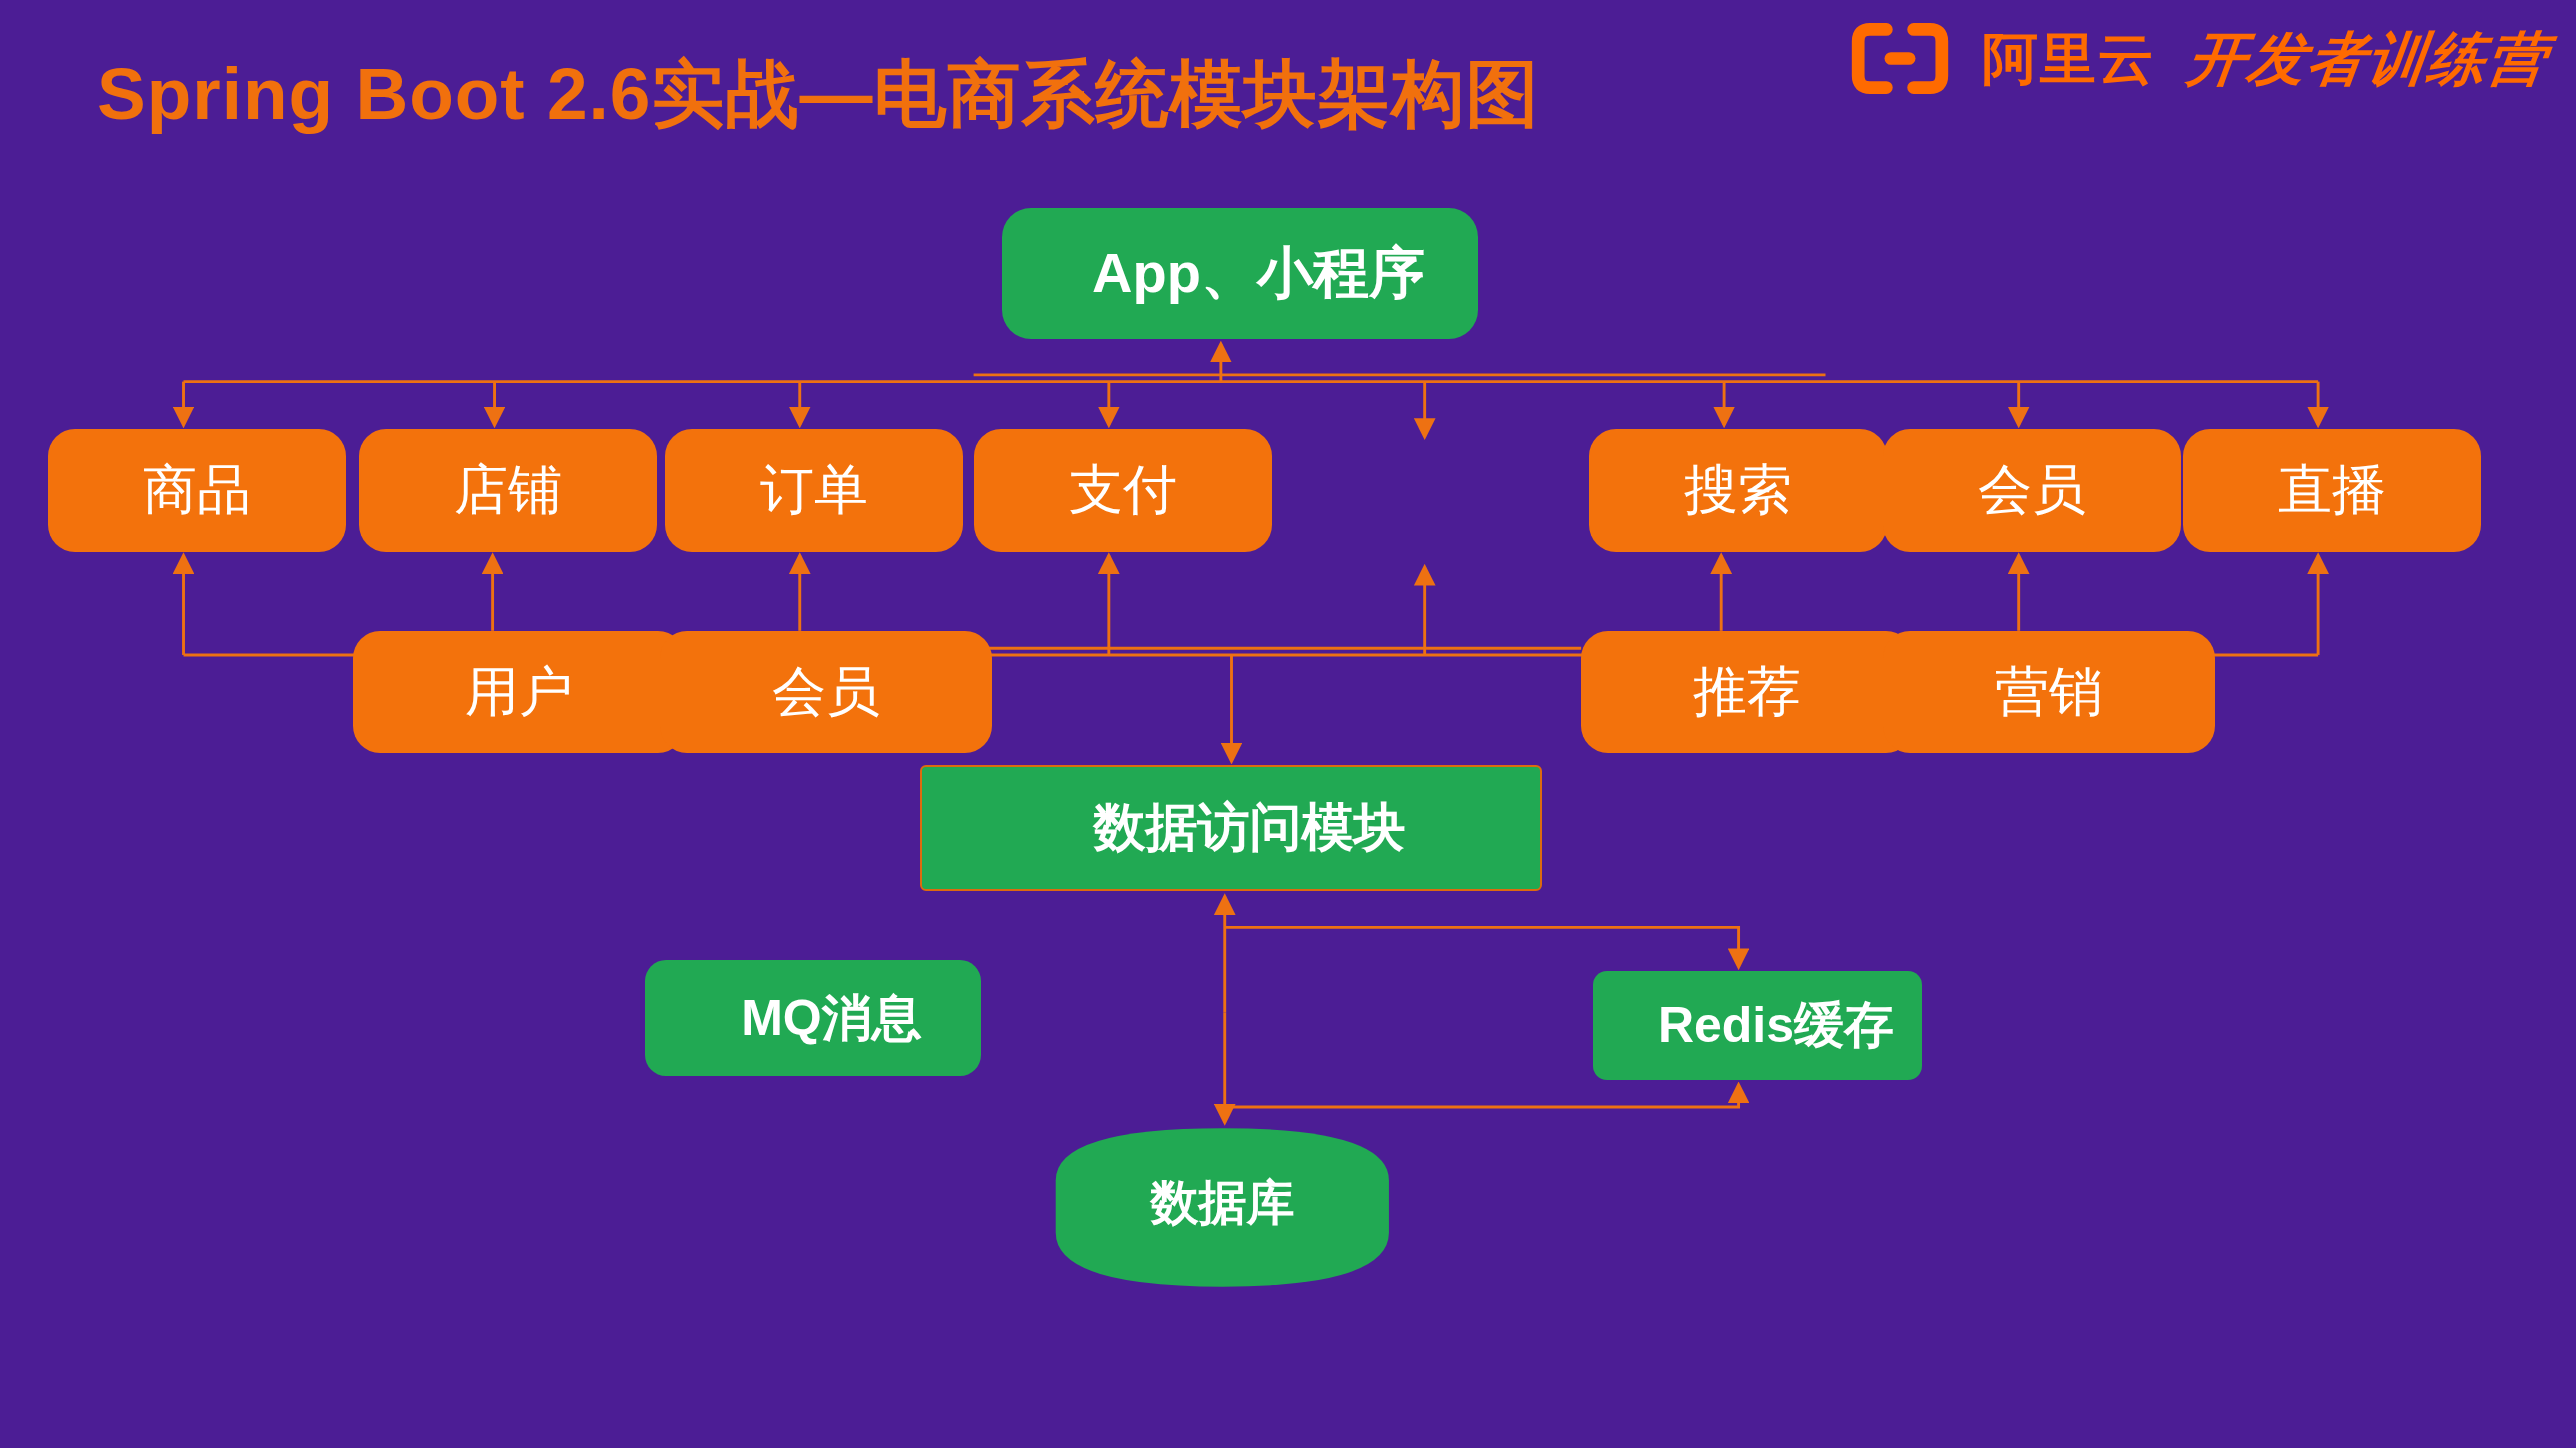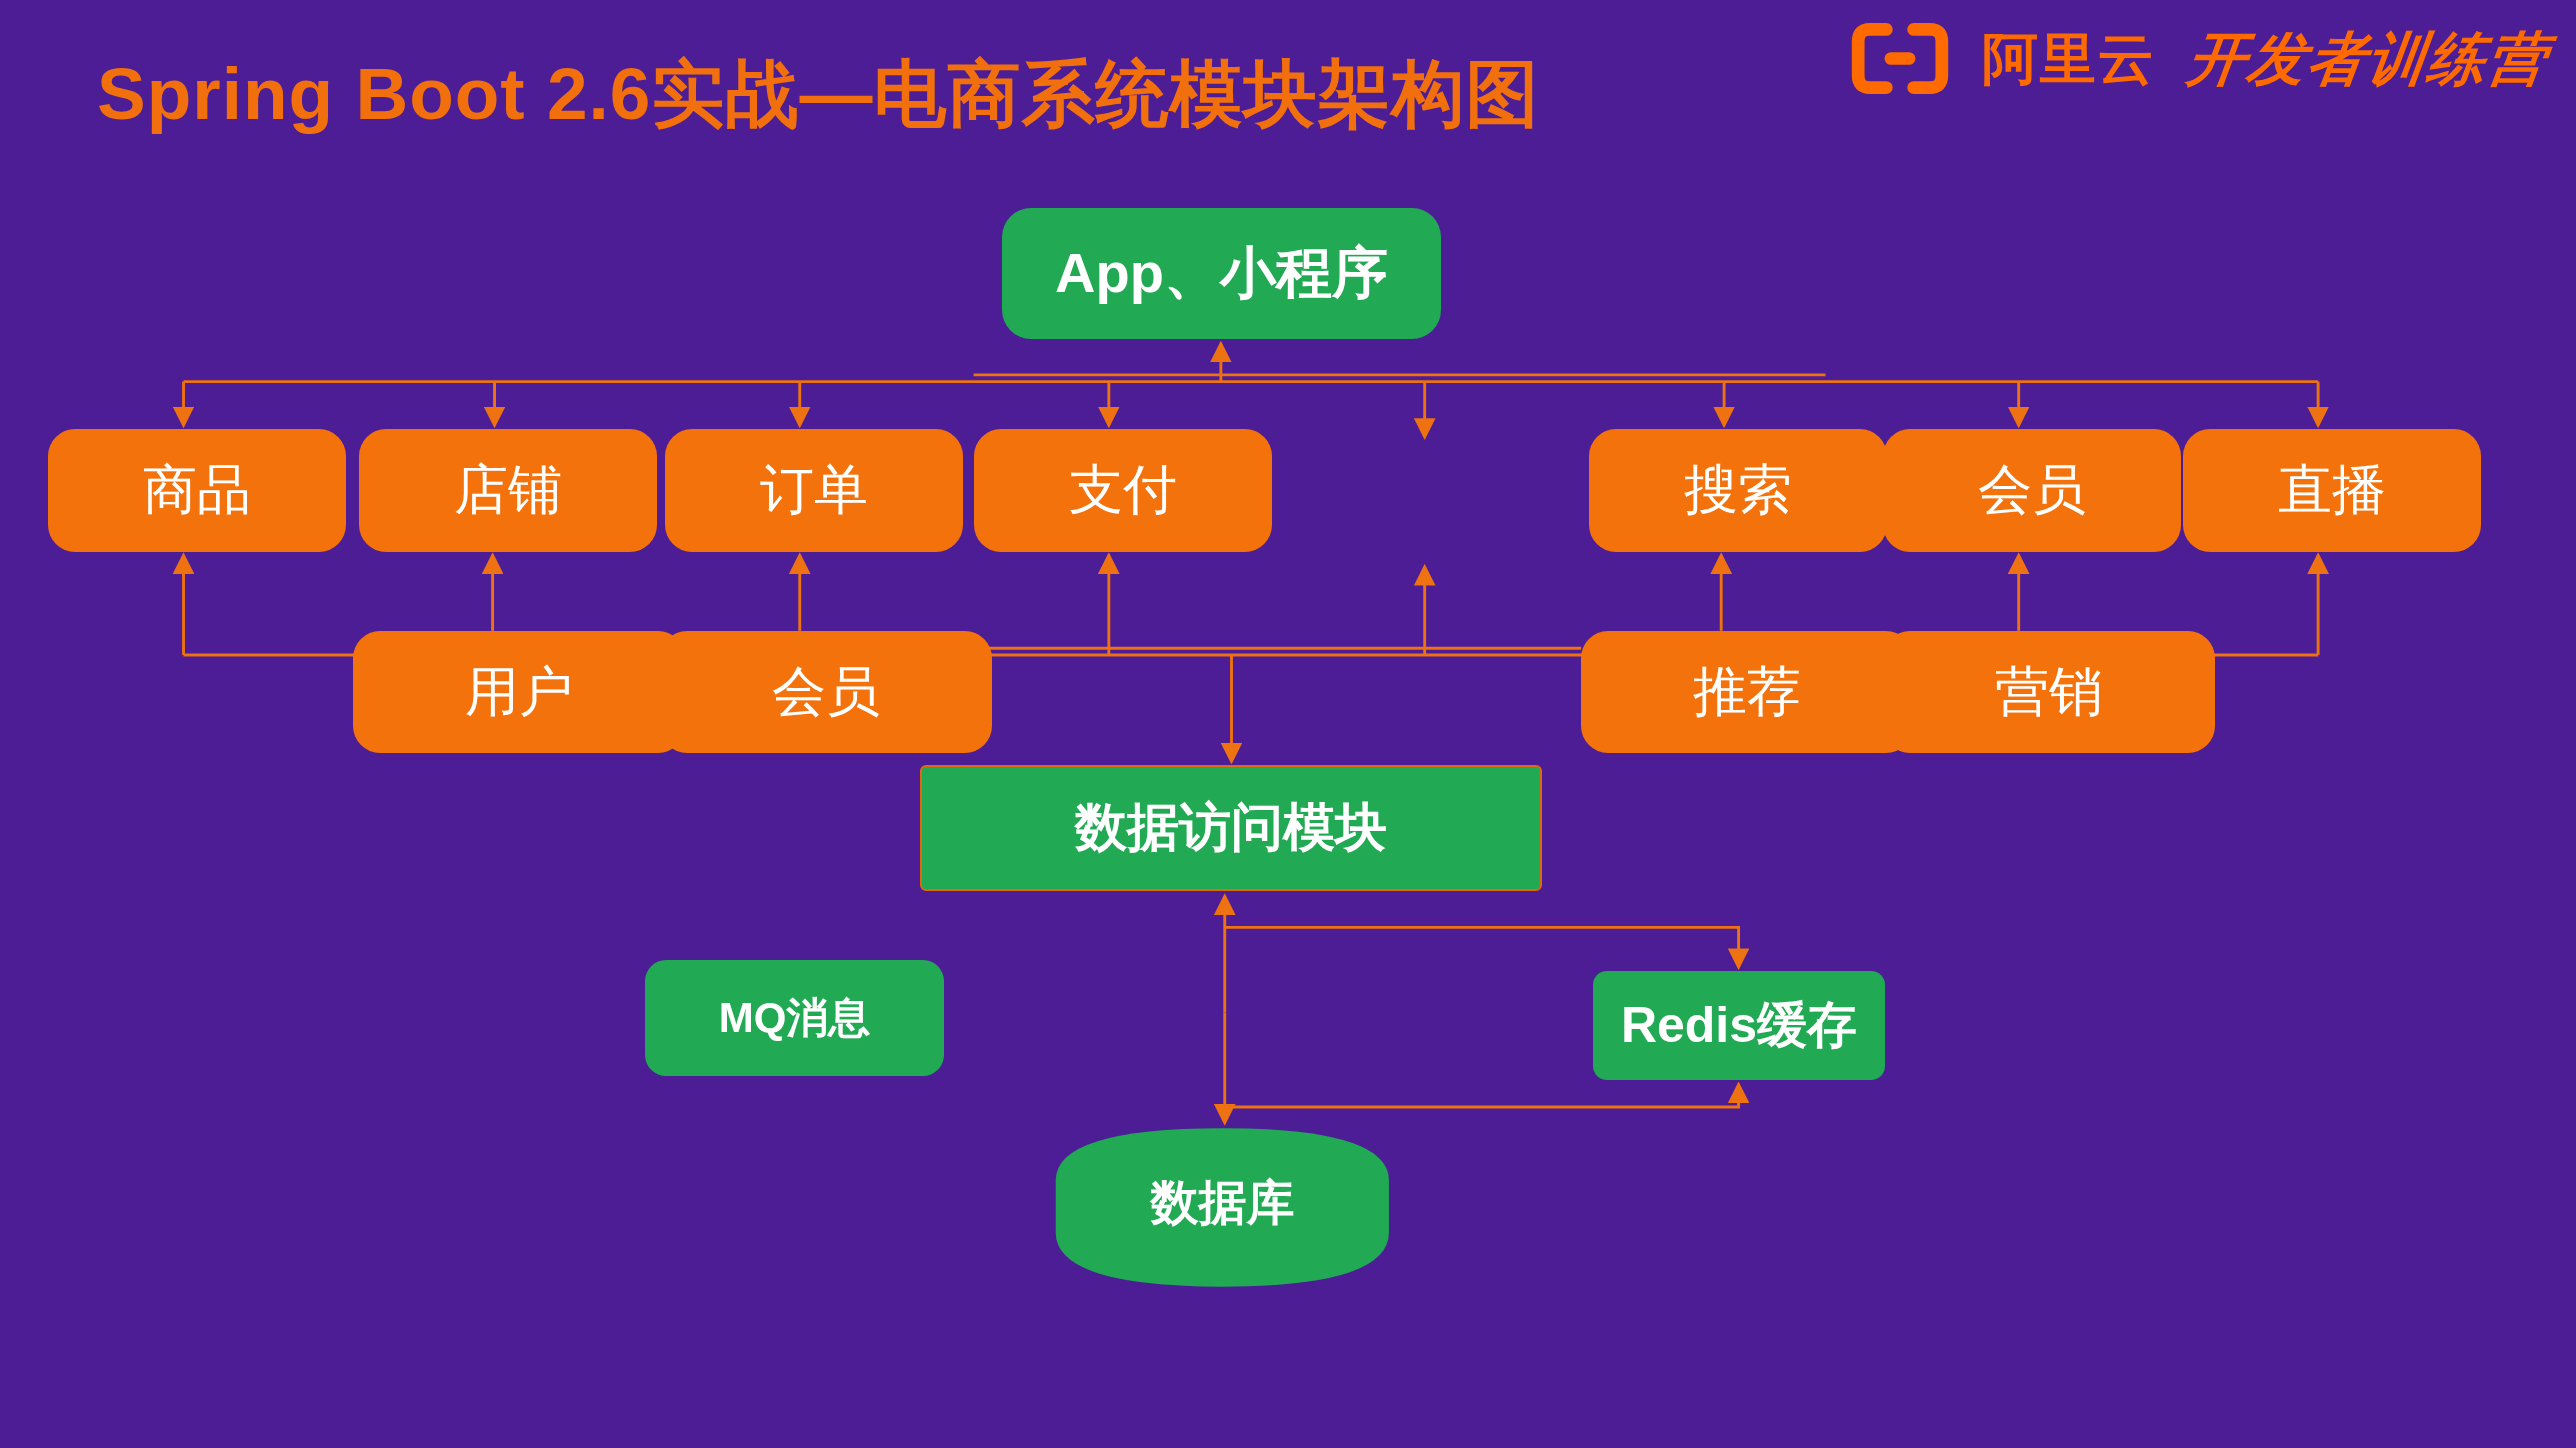--- a/index.html
+++ b/index.html
@@ -16,30 +16,30 @@
   }
   .logo .brand{font-size:56px;font-weight:bold;letter-spacing:1.9px;}
   .logo .program{font-size:58px;font-weight:bold;font-style:italic;transform:skewX(-7deg);letter-spacing:1.9px;}
   .wires{position:absolute;left:0;top:0;z-index:1;}
   .wires line,.wires polyline{stroke:#EE7112;stroke-width:3;fill:none;}
   .box{
     position:absolute;z-index:2;display:flex;align-items:center;justify-content:center;
     color:#ffffff;text-align:center;
   }
   .obox{background:#F3720C;border-radius:27px;font-size:54px;font-weight:normal;}
-  .gbox{background:#21A953;font-weight:bold;}
+  .gbox{background:#21A953;font-weight:bold;padding-left:37px;}
   .client{left:1002px;top:208px;width:439px;height:131px;border-radius:29px;font-size:56px;}
   .r1{top:429px;width:298px;height:123px;}
   .r1.low{top:440px;}
   .r2{top:631px;width:332px;height:122px;}
   .data-access{
     left:920px;top:765px;width:622px;height:126px;border-radius:6px;
     border:2.9px solid #DD6A0F;font-size:52px;box-sizing:border-box;
   }
-  .mq{left:645px;top:960px;width:299px;height:116px;border-radius:21px;font-size:42px;}
+  .mq{left:645px;top:960px;width:299px;height:116px;border-radius:21px;font-size:50px;}
   .redis{left:1593px;top:971px;width:292px;height:109px;border-radius:14px;font-size:50px;}
   .db-label{
     position:absolute;z-index:2;left:1056px;top:1171px;width:333px;text-align:center;
     color:#ffffff;font-size:48px;font-weight:bold;
   }
 </style>
 </head>
 <body>
 
 <div class="canvas">

